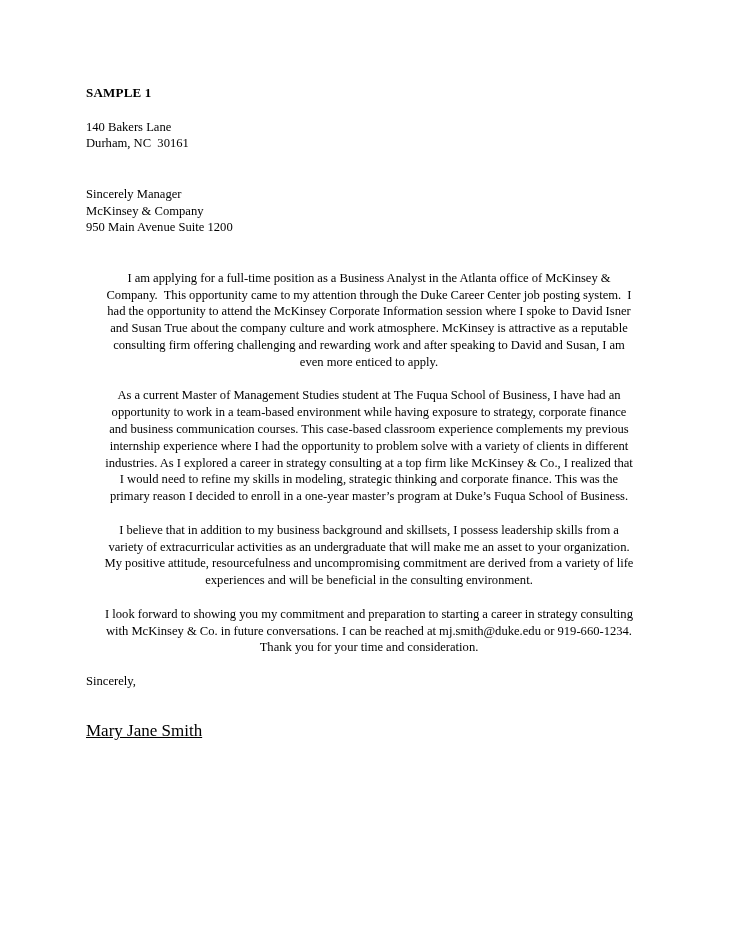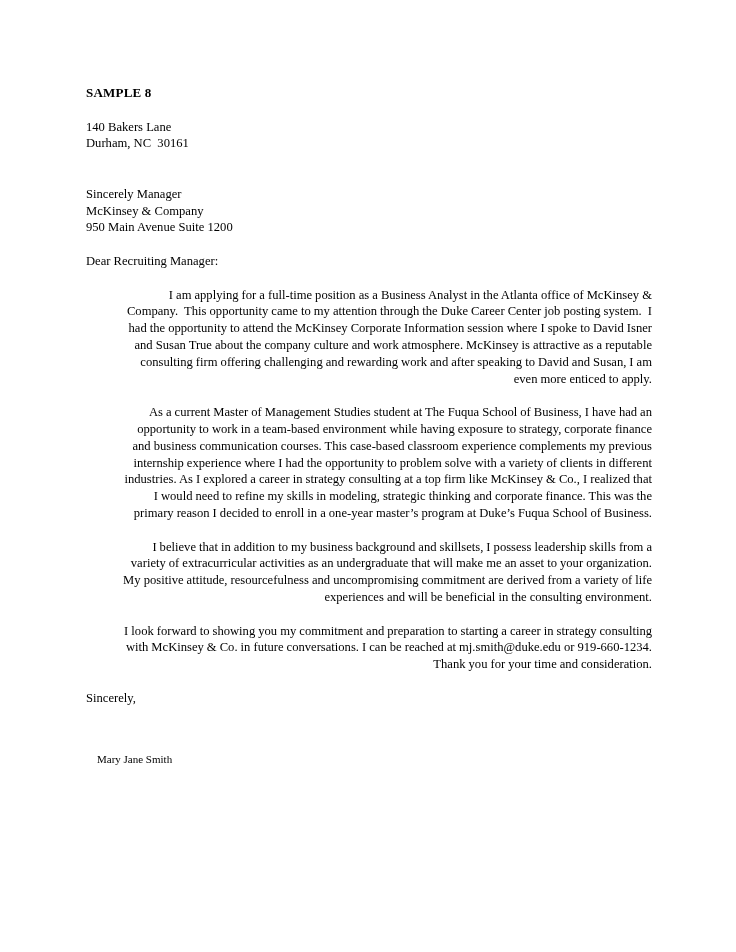--- a/index.html
+++ b/index.html
@@ -47,54 +47,54 @@
   }
   .spacer-line {
     height: 16.8px;
     line-height: 16.8px;
     font-size: 12.6px;
   }
   .para {
     font-size: 12.6px;
     line-height: 16.8px;
     margin: 0;
-    text-align: right;
+    text-align: center;
     white-space: pre-wrap;
     word-spacing: -0.1px;
   }
   .sig-name {
-    font-size: 11px;
+    font-size: 17px;
     line-height: 16.8px;
-    margin: 11px;
+    margin: 0;
     white-space: pre-wrap;
+    text-decoration: underline;
   }
 </style>
 </head>
 <body>
 
 <div class="page">
   <div class="letter">
 
-    <div class="doc-title">SAMPLE 8</div>
+    <div class="doc-title">SAMPLE 1</div>
 
     <div class="block">140 Bakers Lane</div>
     <div class="block">Durham, NC  30161</div>
 
     <div class="spacer-line">&nbsp;</div>
 
 
     <div class="spacer-line">&nbsp;</div>
 
     <div class="block">Sincerely Manager</div>
     <div class="block">McKinsey &amp; Company</div>
     <div class="block">950 Main Avenue Suite 1200</div>
 
     <div class="spacer-line">&nbsp;</div>
 
-    <div class="block">Dear Recruiting Manager:</div>
 
     <div class="spacer-line">&nbsp;</div>
 
     <div class="para">I am applying for a full-time position as a Business Analyst in the Atlanta office of McKinsey &amp;
 Company.  This opportunity came to my attention through the Duke Career Center job posting system.  I
 had the opportunity to attend the McKinsey Corporate Information session where I spoke to David Isner
 and Susan True about the company culture and work atmosphere. McKinsey is attractive as a reputable
 consulting firm offering challenging and rewarding work and after speaking to David and Susan, I am
 even more enticed to apply.</div>
 

